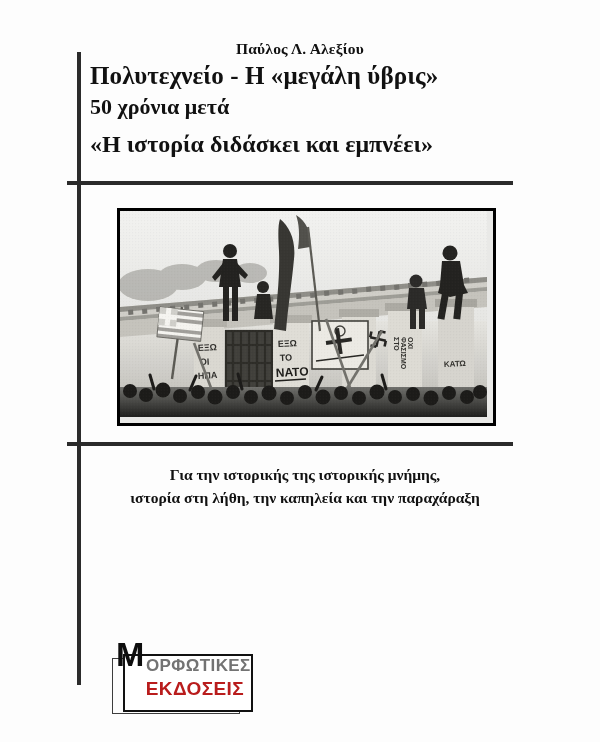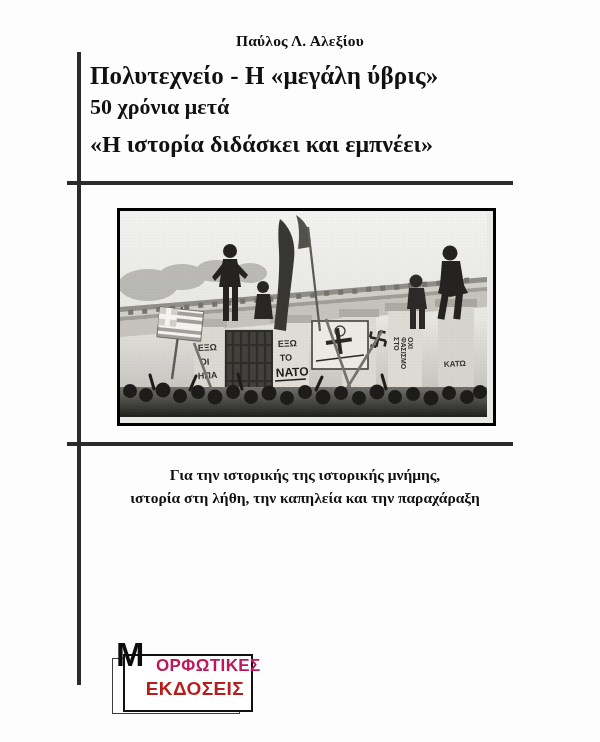--- a/index.html
+++ b/index.html
@@ -36,21 +36,21 @@
     height: 4px;
     background: #2b2b2b;
   }
   .hrule.top  { top: 181px; }
   .hrule.bot  { top: 442px; }
 
   
   .author {
     position: absolute;
     left: 0;
-    top: 32px;
+    top: 40px;
     width: 600px;
     text-align: center;
     font-size: 15.5px;
     font-weight: bold;
     letter-spacing: .2px;
   }
 
   
   .title-block {
     position: absolute;
@@ -132,27 +132,27 @@
     left: 4px;
     top: -11px;
     font-size: 34px;
     font-weight: bold;
     line-height: 1;
     font-family: "Liberation Sans", sans-serif;
     color: #0d0d0d;
   }
   .logo .word1 {
     position: absolute;
-    left: 44px;
+    left: 34px;
     top: 8px;
     font-size: 17px;
     font-weight: bold;
     letter-spacing: .4px;
     font-family: "Liberation Sans", sans-serif;
-    color: #be185d;
+    color: #737373;
   }
   .logo .word2 {
     position: absolute;
     left: 26px;
     top: 30px;
     width: 106px;
     text-align: right;
     font-size: 19px;
     font-weight: bold;
     letter-spacing: .4px;

